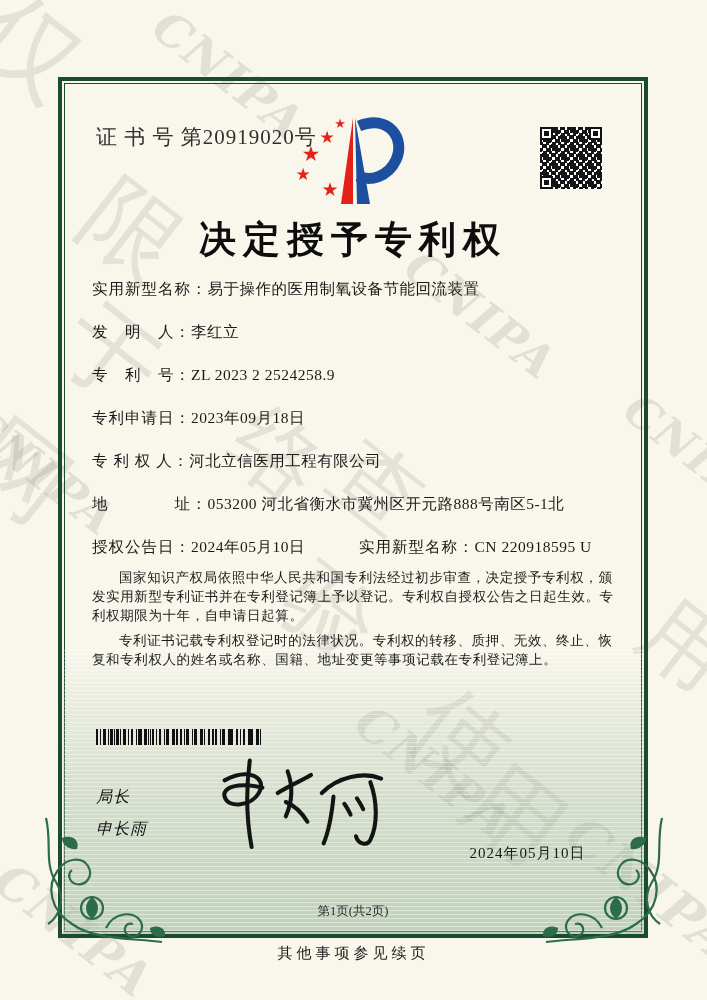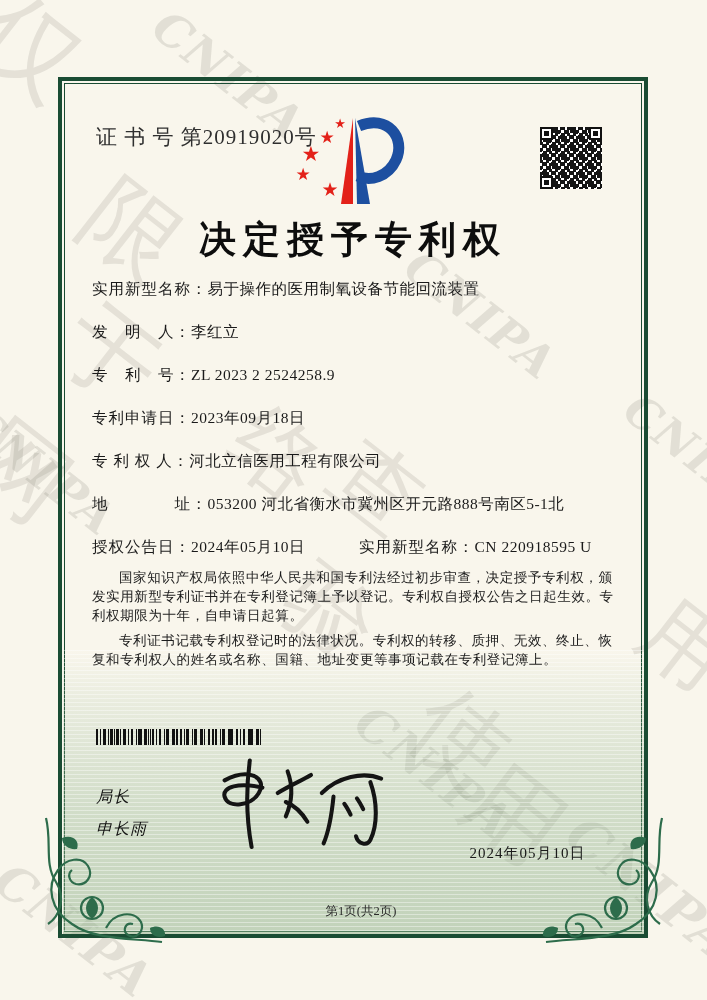--- a/index.html
+++ b/index.html
@@ -53,21 +53,21 @@
       repeating-linear-gradient(90deg,#111 0 1px,transparent 1px 4px),
       repeating-linear-gradient(90deg,#111 0 2px,transparent 2px 7px),
       repeating-linear-gradient(90deg,#111 0 1px,transparent 1px 9px);}
   .signer{position:absolute; left:96px; top:787px; z-index:3;
           font-family:"Liberation Sans","DejaVu Sans",sans-serif; font-size:16px; color:#111;}
   .signer div{margin-bottom:11px; letter-spacing:1px;font-style:italic;}
   .sig-svg{position:absolute; left:195px; top:748px; z-index:3;}
   .issue-date{position:absolute; left:420px; top:844px; width:215px; z-index:3;
               text-align:center; font-size:15px; letter-spacing:1px;}
   .page-info{position:absolute; left:58px; top:903px; width:590px; z-index:3;
-             text-align:center; font-size:12.5px; color:#2b2b2b;padding-left:8px;}
+             text-align:center; font-size:12.5px; color:#2b2b2b;}
   .continuation{position:absolute; left:0; top:944px; width:707px; z-index:3;
                 text-align:center; font-size:15px; letter-spacing:4px; color:#1c1c1c;}
   .flourish{position:absolute; z-index:4;}
   .flourish.left{left:34px; top:816px;}
   .flourish.right{left:534px; top:816px; transform:scaleX(-1);}
 </style>
 </head>
 <body>
 
 <div class="page">
@@ -165,20 +165,21 @@
       <path d="M186,38 C194,60 194,86 186,102 C182,110 172,106 170,98"></path>
       <path d="M157,62 C160,66 162,70 164,74"></path>
       <path d="M171,56 C174,60 176,64 178,68"></path>
     </g>
   </svg>
 
   <div class="issue-date">2024年05月10日</div>
 
   <div class="page-info">第1页(共2页)</div>
 
+  <div class="continuation">其他事项参见续页</div>
 
   <svg class="flourish left" width="140" height="130" viewBox="0 0 140 130">
     <g stroke="#2d6c4b" stroke-width="2.2" fill="none">
       <path d="M12,2 C18,26 10,48 22,66 C32,82 26,100 14,108"></path>
       <path d="M128,126 C96,122 60,124 38,108 C16,94 12,70 24,54 C32,42 48,40 54,50 C60,60 52,70 42,68 C35,66 33,58 38,54"></path>
       <path d="M72,112 C80,96 100,94 107,106 C111,115 102,124 94,119 C88,115 91,106 99,108"></path>
       <circle cx="58" cy="92" r="11"></circle>
       <path d="M58,81 C66,87 66,97 58,103 C50,97 50,87 58,81 Z" fill="#2d6c4b" stroke="none"></path>
       <path d="M28,22 C38,18 46,24 43,33 C35,34 28,29 28,22 Z" fill="#2d6c4b" stroke="none"></path>
       <path d="M116,112 C124,108 132,112 131,120 C123,123 116,119 116,112 Z" fill="#2d6c4b" stroke="none"></path>

